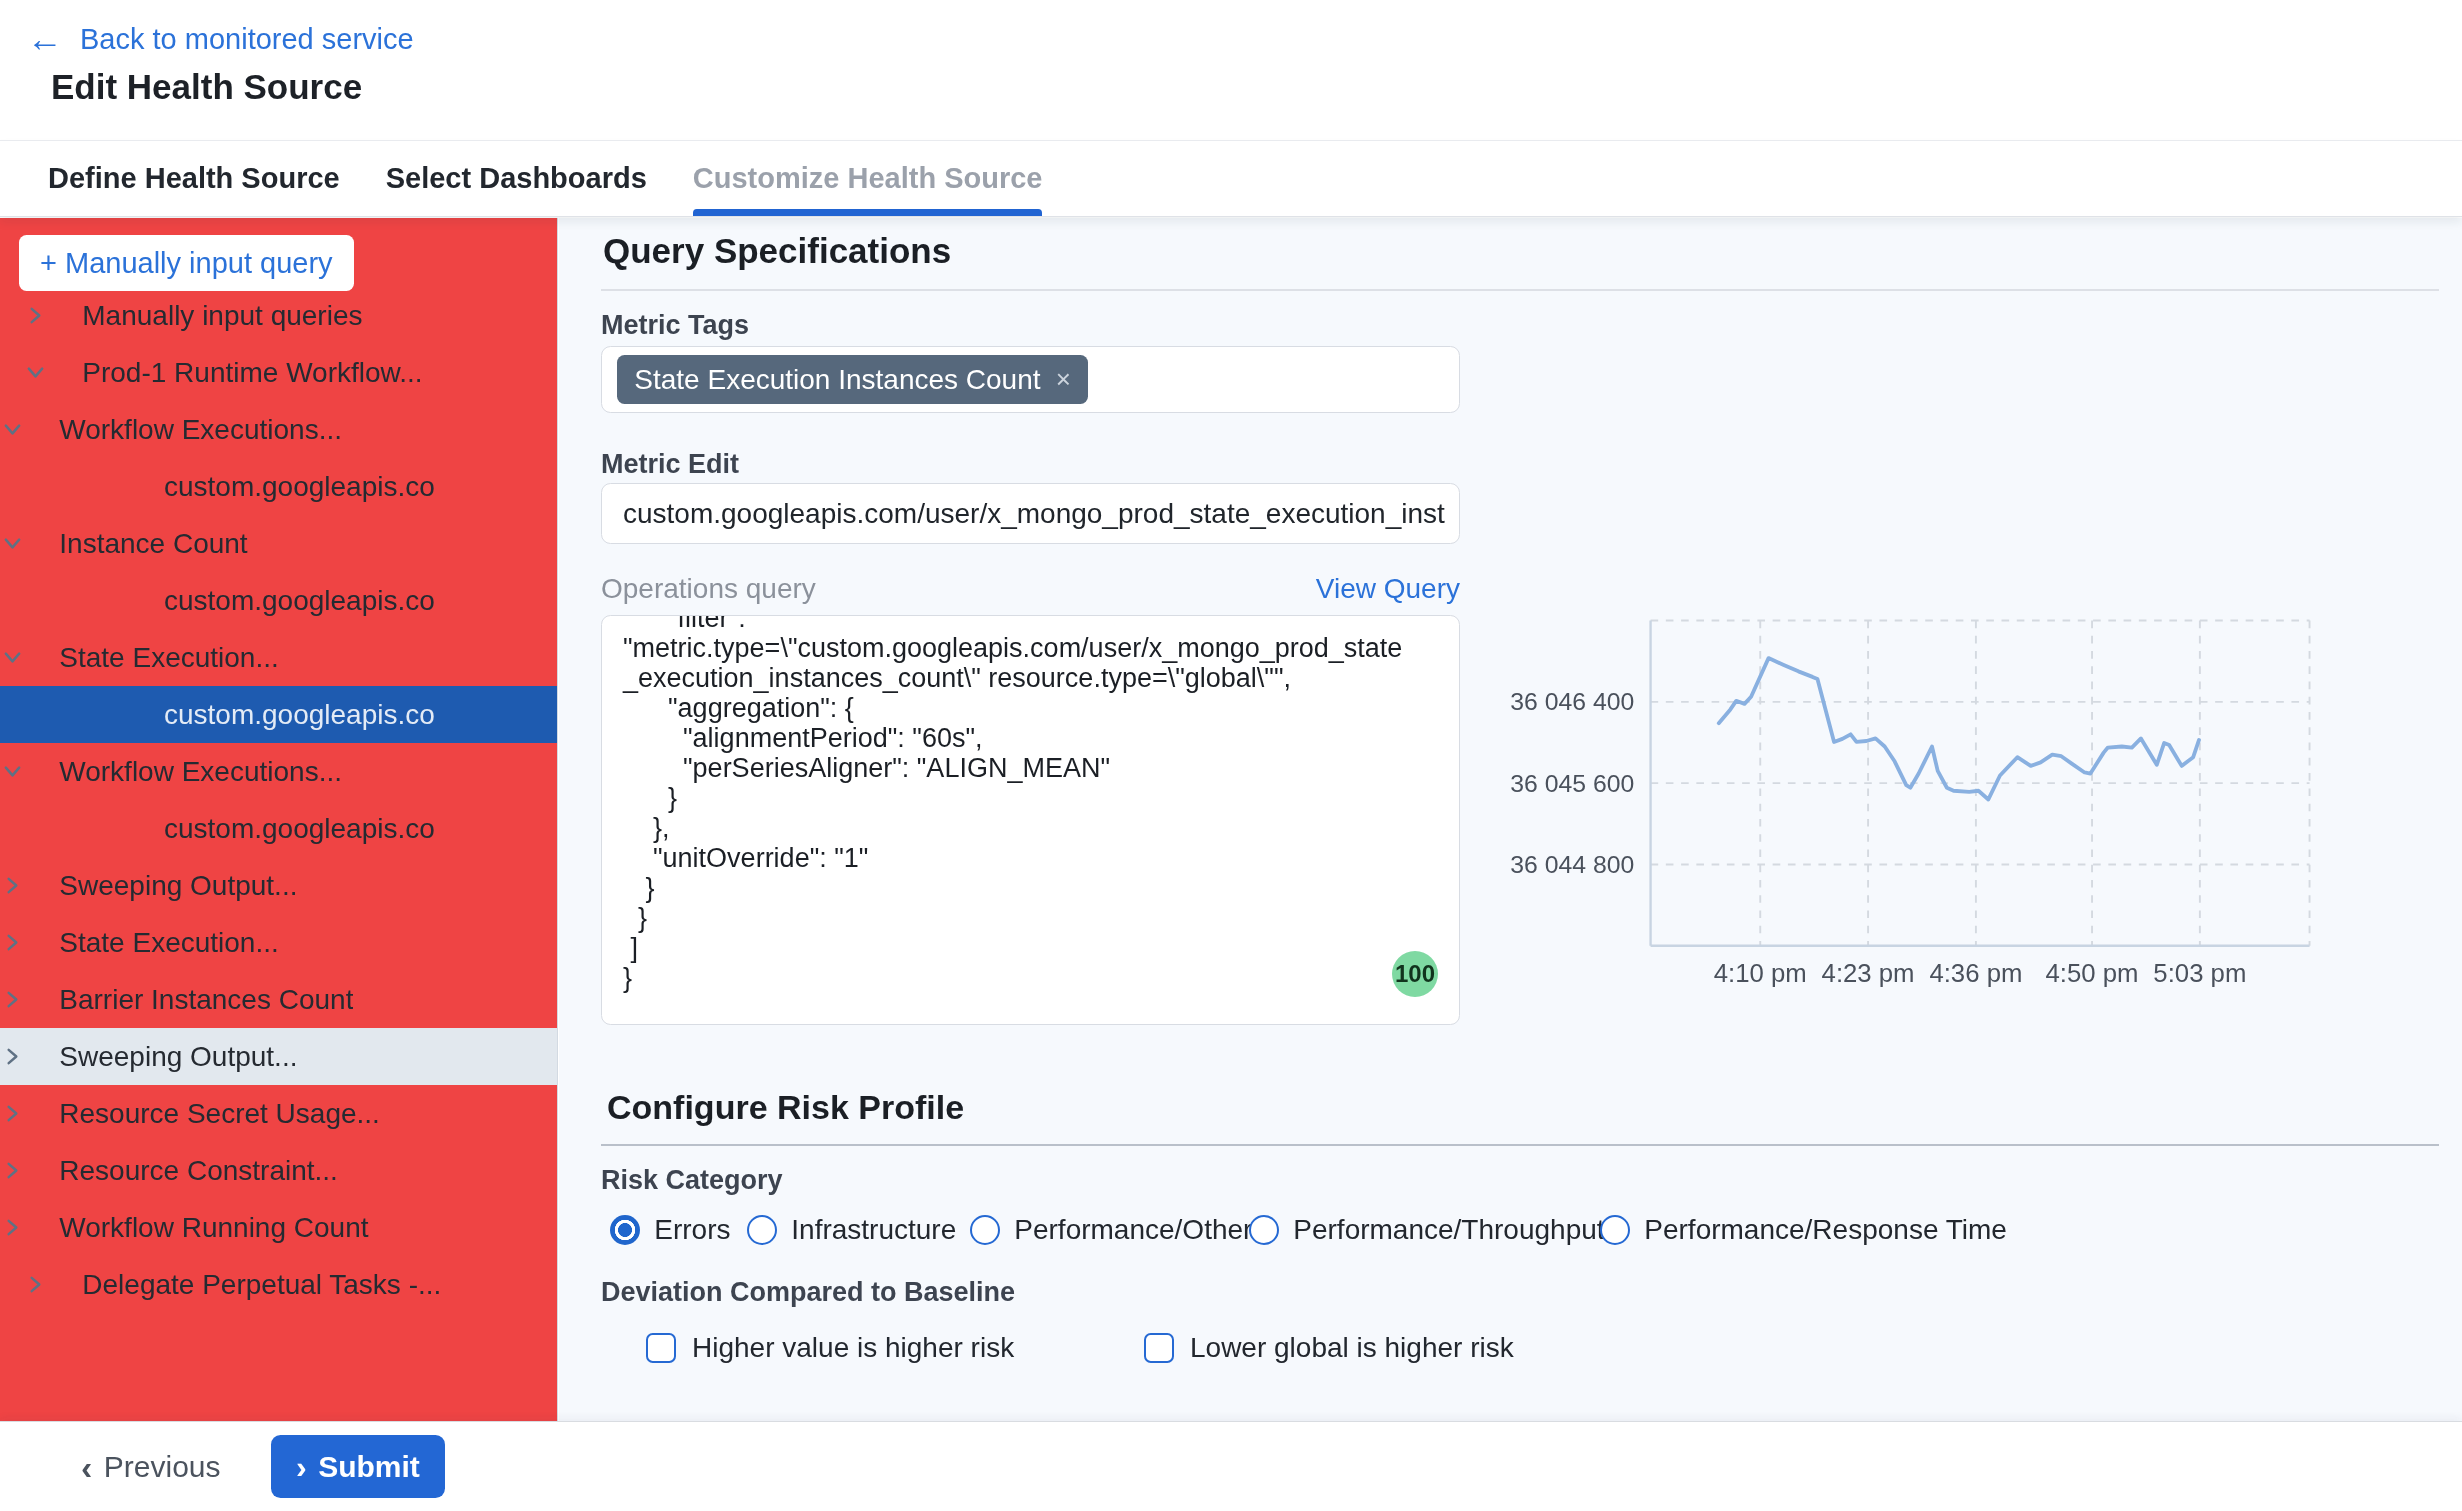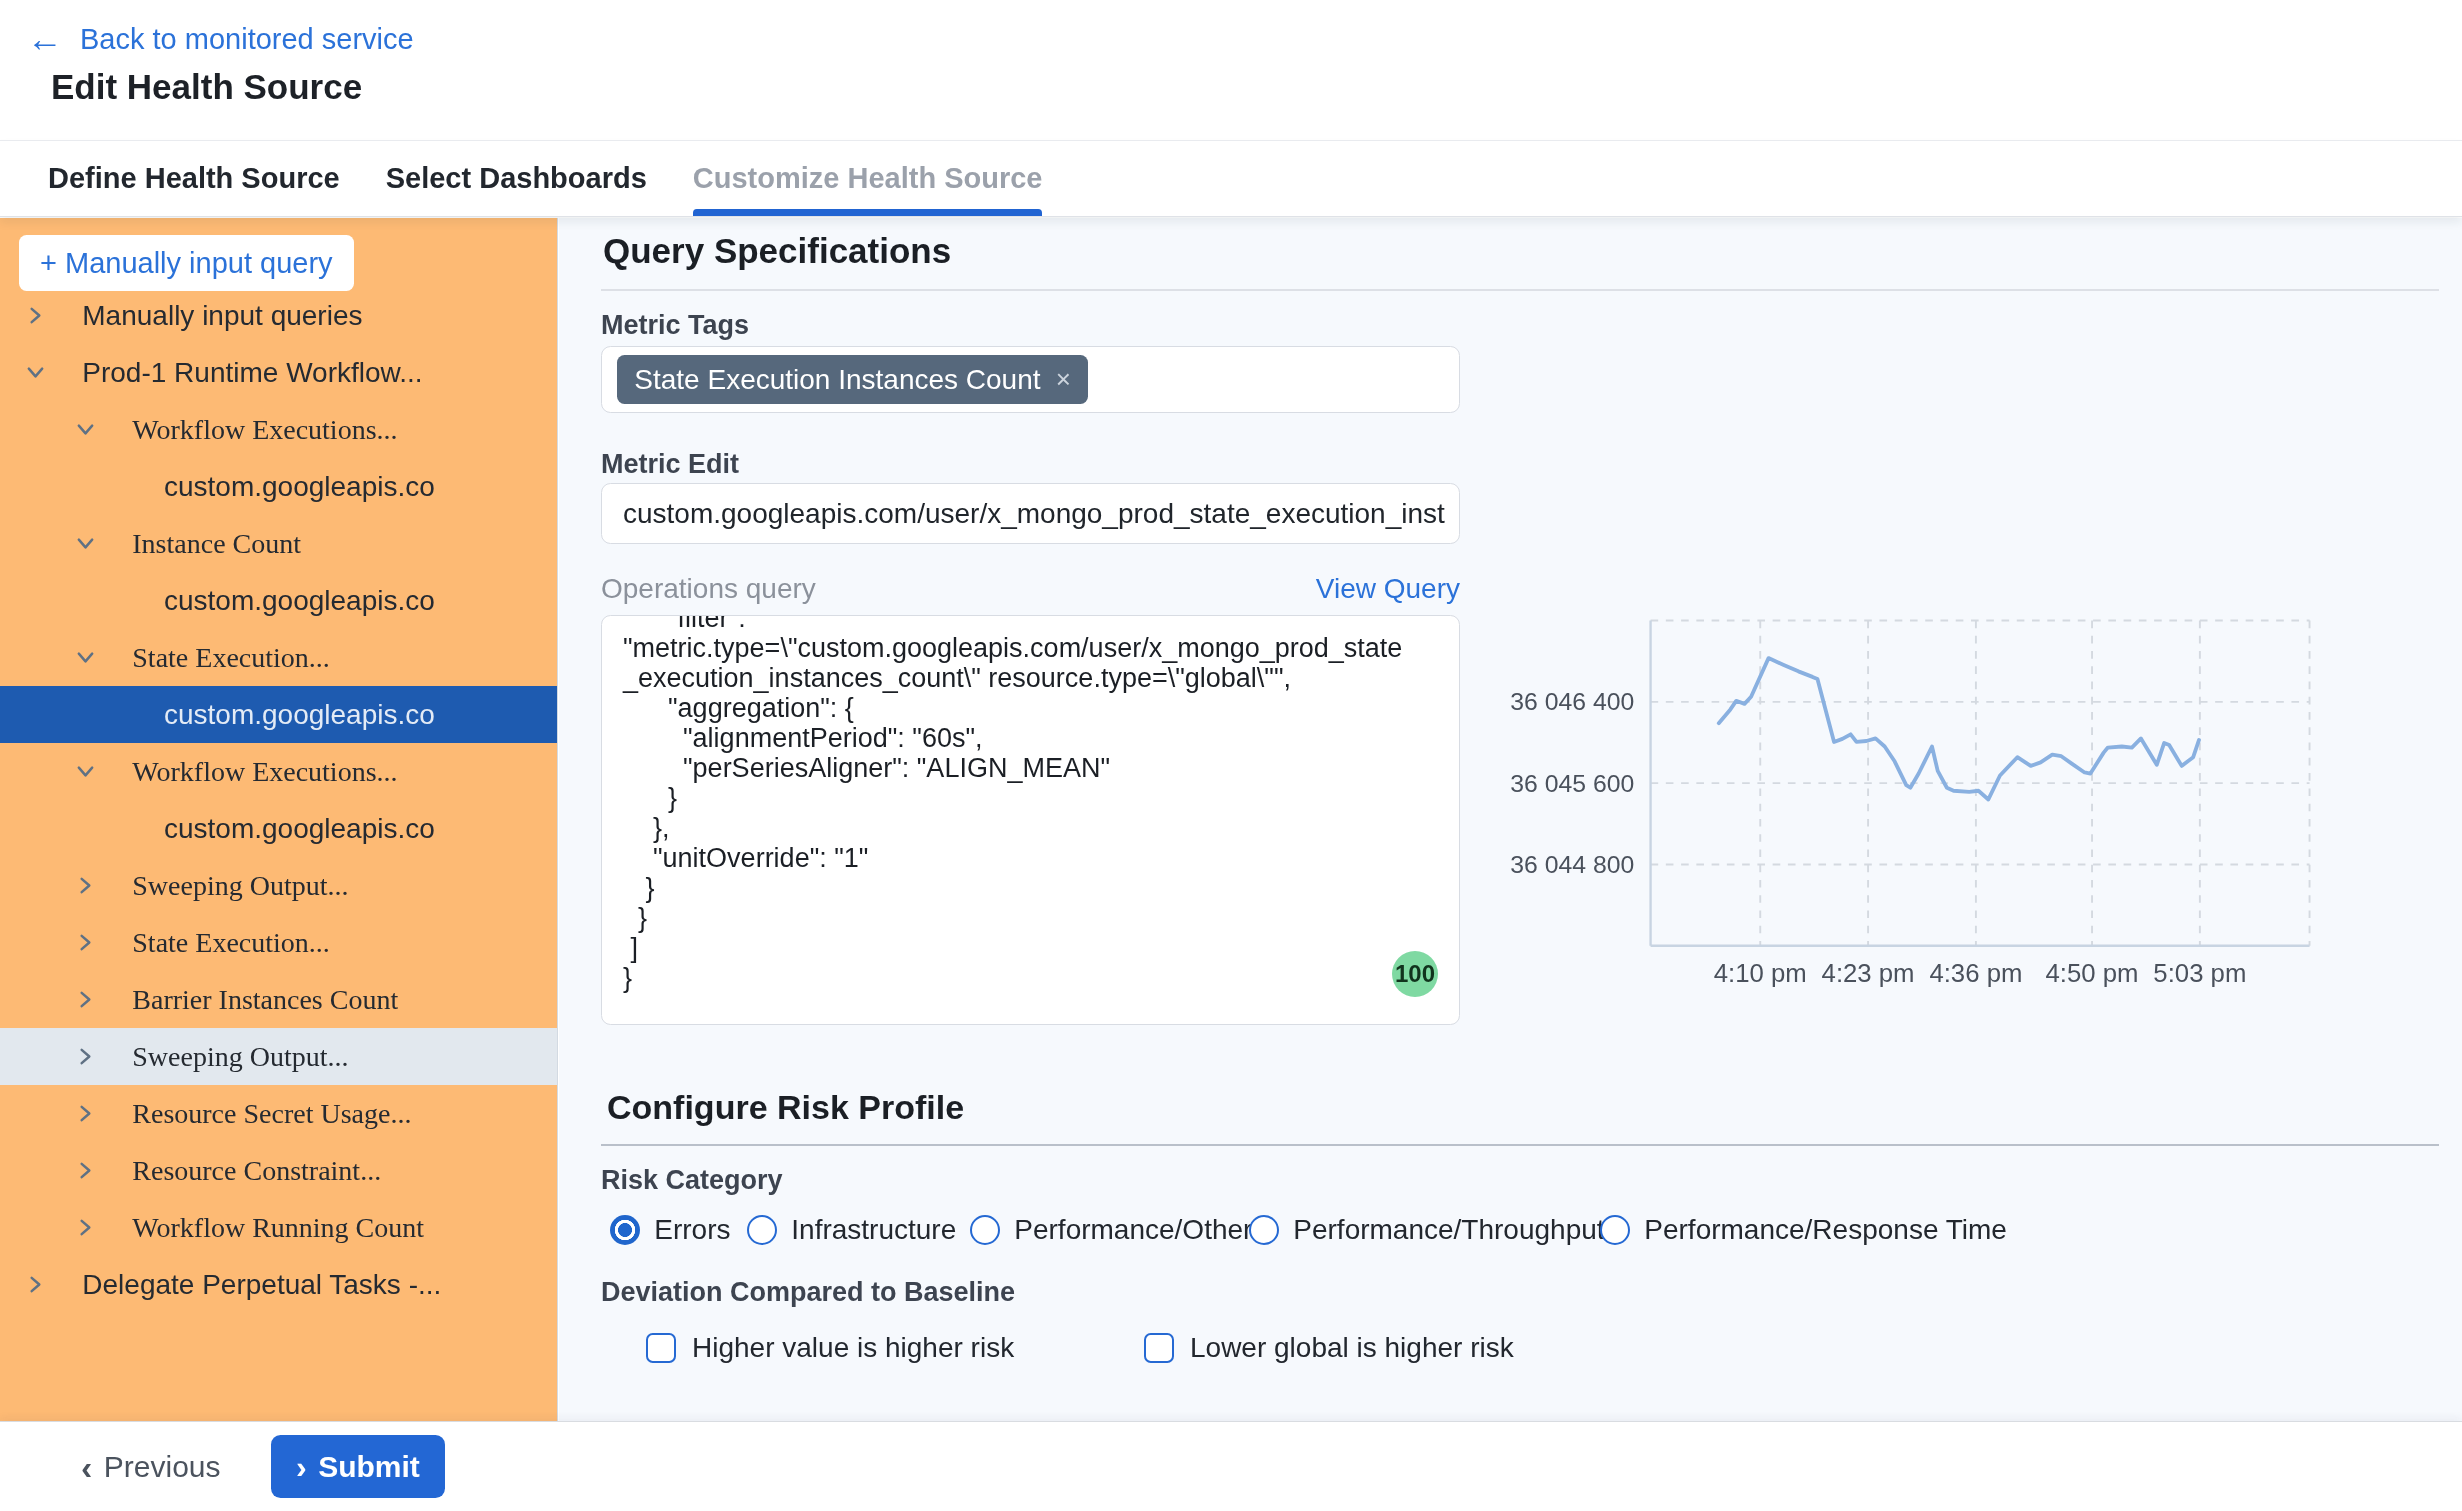--- a/index.html
+++ b/index.html
@@ -24,30 +24,30 @@
     display:flex;align-items:center;gap:46px;padding-left:48px;box-sizing:border-box;
     z-index:5;
   }
   .tab{position:relative;height:100%;display:flex;align-items:center;font-size:29px;font-weight:600;color:#22272e;cursor:pointer;}
   .tab.active{color:#9ba1ab;}
   .tab.active::after{content:"";position:absolute;left:0;right:0;bottom:0;height:6.7px;border-radius:3.8px 3.8px 0 0;background:#2164d2;}
   
   .content{position:absolute;left:0;top:218px;right:0;bottom:90px;}
   .sidebar{
     position:absolute;left:0;top:0;bottom:0;width:558px;box-sizing:border-box;
-    background:#fdba74;border-right:1px solid #d3dae2;overflow:hidden;
+    background:#ef4444;border-right:1px solid #d3dae2;overflow:hidden;
   }
   .add-query{
     position:absolute;left:19px;top:17px;background:#fff;border-radius:7.6px;
     padding:11.5px 21px;font-size:29px;color:#2b72d9;cursor:pointer;
   }
   .tree{position:absolute;left:0;top:69px;right:0;}
   .trow{height:57px;display:flex;align-items:center;font-size:28px;color:#252a31;white-space:nowrap;overflow:hidden;cursor:pointer;}
   .trow.lvl0{padding-left:23px;}
-  .trow.lvl1{padding-left:73px;font-family:Liberation Serif, serif;}
+  .trow.lvl1{}
   .trow.lvl2{padding-left:145px;}
   .trow.selected{background:#1e5bb0;color:rgba(255,255,255,.88);}
   .trow.hover{background:#e2e8ee;}
   .chev{width:25px;height:25px;margin-right:15.3px;display:inline-flex;align-items:center;justify-content:center;flex:0 0 auto;}
   .chev svg{display:block;}
   .chev.expanded{transform:rotate(90deg);}
   .tlabel{overflow:hidden;margin-left:19px;}
   
   .main{position:absolute;left:559px;right:0;top:0;bottom:0;background:#f6f9fd;overflow:hidden;}
   .qs-heading{position:absolute;left:44px;top:13.4px;font-size:35px;font-weight:600;color:#1b1f25;}

